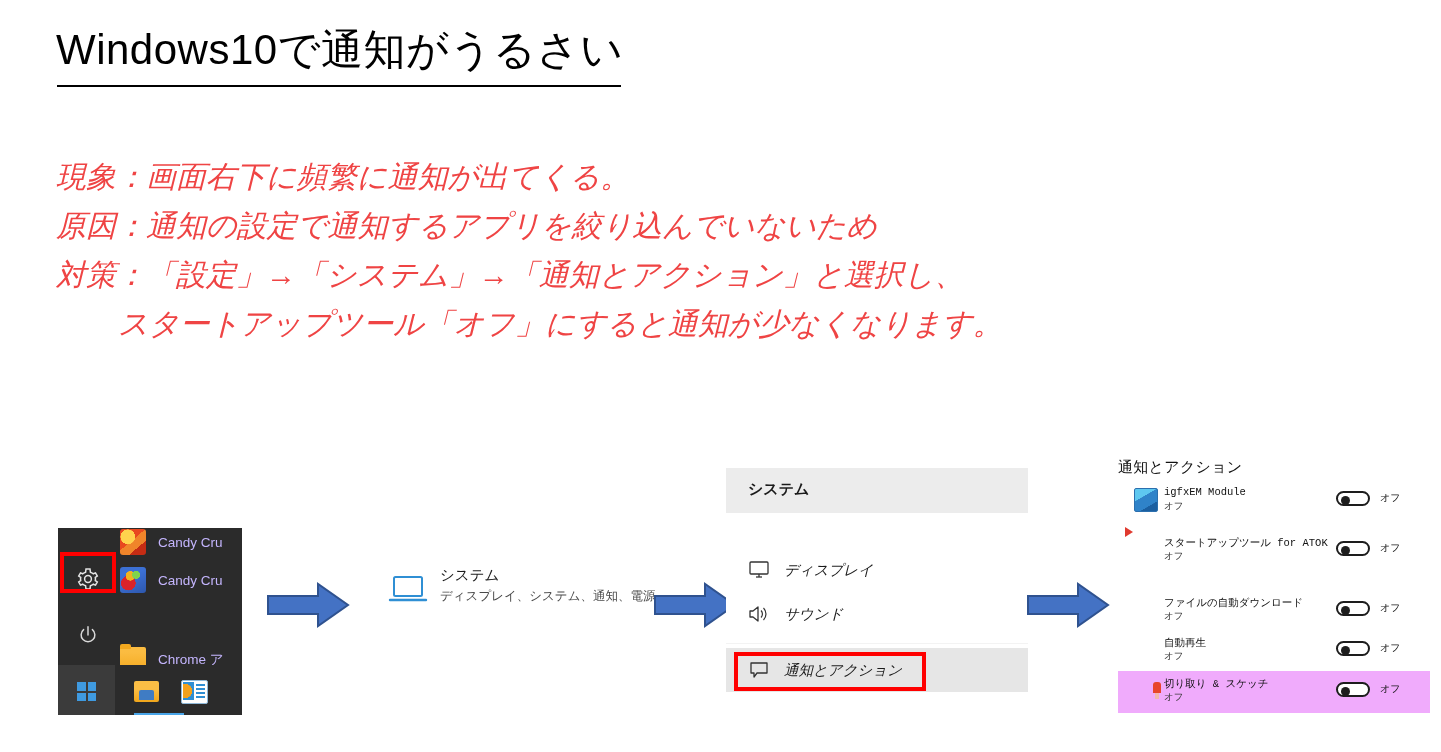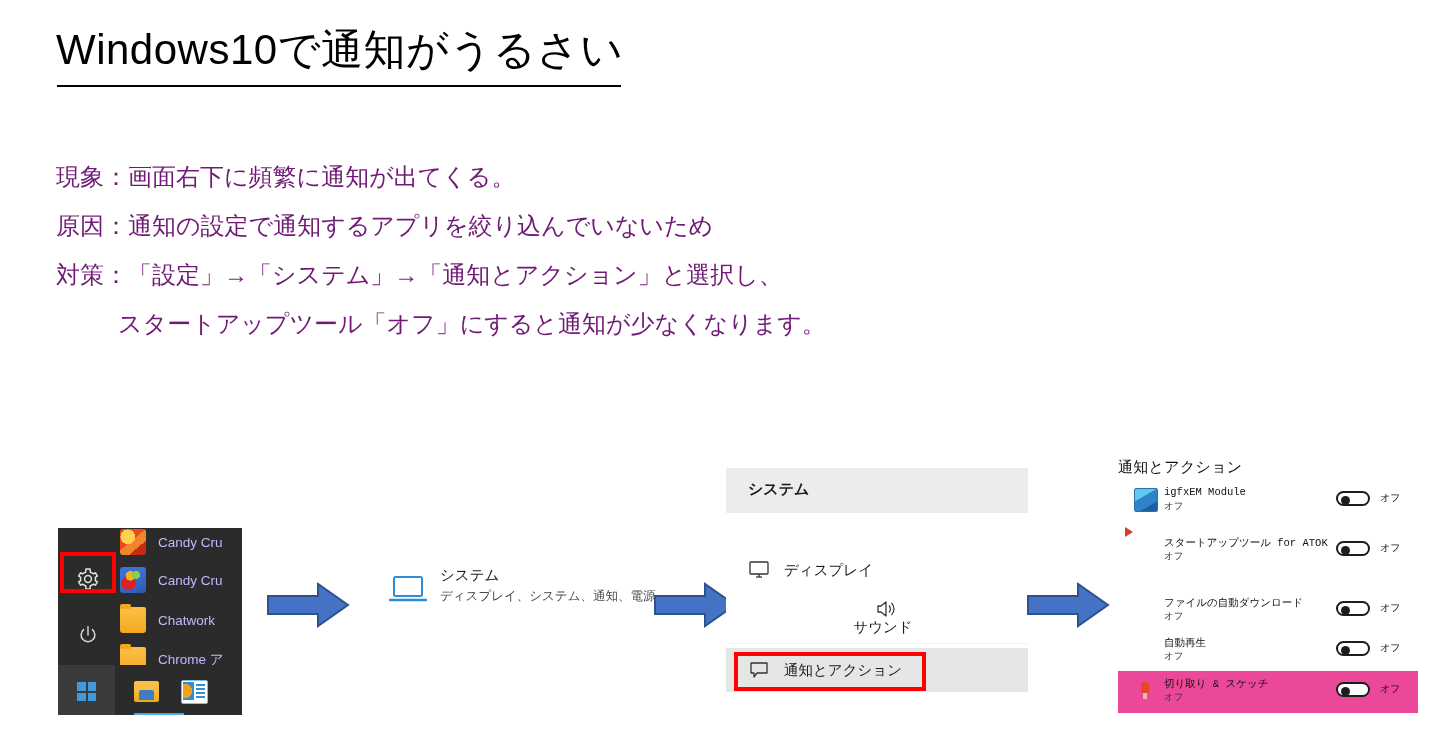--- a/index.html
+++ b/index.html
@@ -33,24 +33,25 @@
     width: 564px;
     height: 2px;
     background: #000000;
   }
 
   
   #body-text {
     position: absolute;
     left: 56px;
     top: 152px;
-    font-size: 24px;
+    font-size: 30px;
     line-height: 49px;
-    color: #701a75;
+    color: #ef4444;
     white-space: nowrap;
+    font-style: italic;
   }
   #body-text .line { display: block; }
   #body-text .indent { padding-left: 62px; }
 
   
   #startmenu {
     position: absolute;
     left: 58px;
     top: 528px;
     width: 184px;
@@ -174,21 +175,21 @@
   }
   #syspanel .sp-head span {
     position:absolute; left:22px; top:12px;
     font-size: 15px; font-weight:700; color:#1a1a1a;
   }
   .sp-row {
     position:absolute; left:0; width:302px; height:44px;
     display:flex; align-items:center;
   }
   .sp-row .sp-ic { width: 26px; margin-left: 20px; flex:none; color:#333; }
-  .sp-row .sp-tx { margin-left: 12px; font-size: 14.5px; color:#1a1a1a; }
+  .sp-row .sp-tx { margin-left: 12px; font-size: 14.5px; color:#1a1a1a;font-style:italic; }
   .sp-row.highlight { background:#e6e6e6; }
   #sp-redbox {
     position:absolute; left: 8px; top: 200px;
     width: 192px; height: 39px;
     border: 4px solid #ff0000; box-sizing: border-box;
   }
   #sp-divider-top {
     position:absolute; left:0; top:191px; width:302px; height:1px; background:#f3f3f3;
   }
 
@@ -198,21 +199,21 @@
     width: 300px; height: 258px;
     background: #ffffff;
   }
   #notif-title {
     position:absolute; left: 0; top: 0;
     font-size: 15px; color:#111; letter-spacing:0.3px;
   }
   .nf-row {
     position:absolute; left: 0; width: 300px; height: 42px;
   }
-  .nf-row.hl { background:#ec4899; }
+  .nf-row.hl { background:#f0abfc;padding-left:12px; }
   .nf-icon {
     position:absolute; left: 16px; top: 8px; width: 22px; height: 22px;
     border-radius: 2px;
   }
   .nf-name {
     position:absolute; left: 46px; top: 6px;
     font-size: 10.5px; color:#101010; white-space: nowrap; font-family: Liberation Mono, monospace;
   }
   .nf-state {
     position:absolute; left: 46px; top: 20px;
@@ -297,24 +298,20 @@
 
   <div id="sm-gear-highlight"></div>
 
   <div class="sm-row" style="top:-4px;">
     <span class="sm-tileicon icon-candy1"></span>
     <span class="sm-label">Candy Cru</span>
   </div>
   <div class="sm-row" style="top:34px;">
     <span class="sm-tileicon icon-candy2"></span>
     <span class="sm-label">Candy Cru</span>
-  </div>
-  <div class="sm-row" style="top:74px;">
-    <span class="sm-tileicon icon-folder"></span>
-    <span class="sm-label">Chatwork</span>
   </div>
   <div class="sm-row" style="top:114px;">
     <span class="sm-tileicon icon-folder"></span>
     <span class="sm-label">Chrome ア</span>
   </div>
 
   <div id="sm-taskbar">
     <div class="tb-left"></div>
     <div id="tb-winlogo">
         <i></i>
@@ -352,21 +349,21 @@
 
   <div class="sp-row" style="top:96px;">
     <svg class="sp-ic" width="20" height="18" viewBox="0 0 20 18">
       <rect x="1" y="1" width="18" height="12" rx="1" fill="none" stroke="currentColor" stroke-width="1.3"></rect>
       <path d="M7 16 H13" stroke="currentColor" stroke-width="1.3"></path>
       <path d="M10 13 V16" stroke="currentColor" stroke-width="1.3"></path>
     </svg>
     <span class="sp-tx">ディスプレイ</span>
   </div>
 
-  <div class="sp-row" style="top:148px;flex-direction:column;">
+  <div class="sp-row" style="top:140px;">
     <svg class="sp-ic" width="22" height="18" viewBox="0 0 22 18">
       <path d="M2 6 H5 L10 2 V16 L5 12 H2 Z" fill="none" stroke="currentColor" stroke-width="1.3" stroke-linejoin="round"></path>
       <path d="M13 5.5 a5 5 0 0 1 0 7" fill="none" stroke="currentColor" stroke-width="1.2"></path>
       <path d="M15.5 3 a8.5 8.5 0 0 1 0 12" fill="none" stroke="currentColor" stroke-width="1.2"></path>
     </svg>
     <span class="sp-tx">サウンド</span>
   </div>
 
   <div id="sp-divider-top"></div>
 

